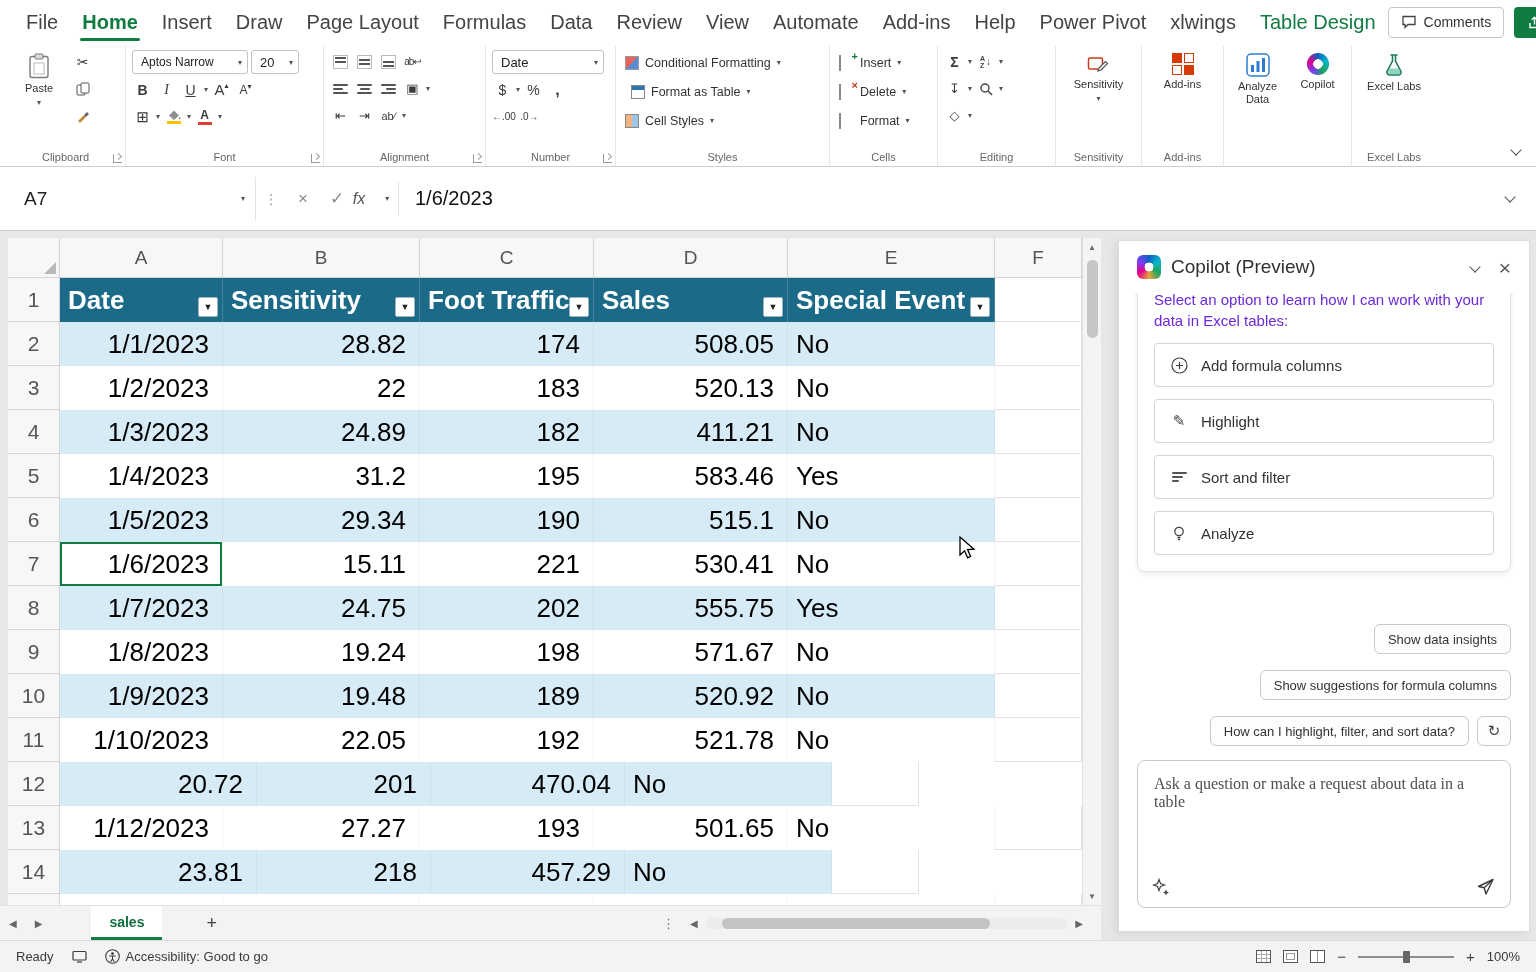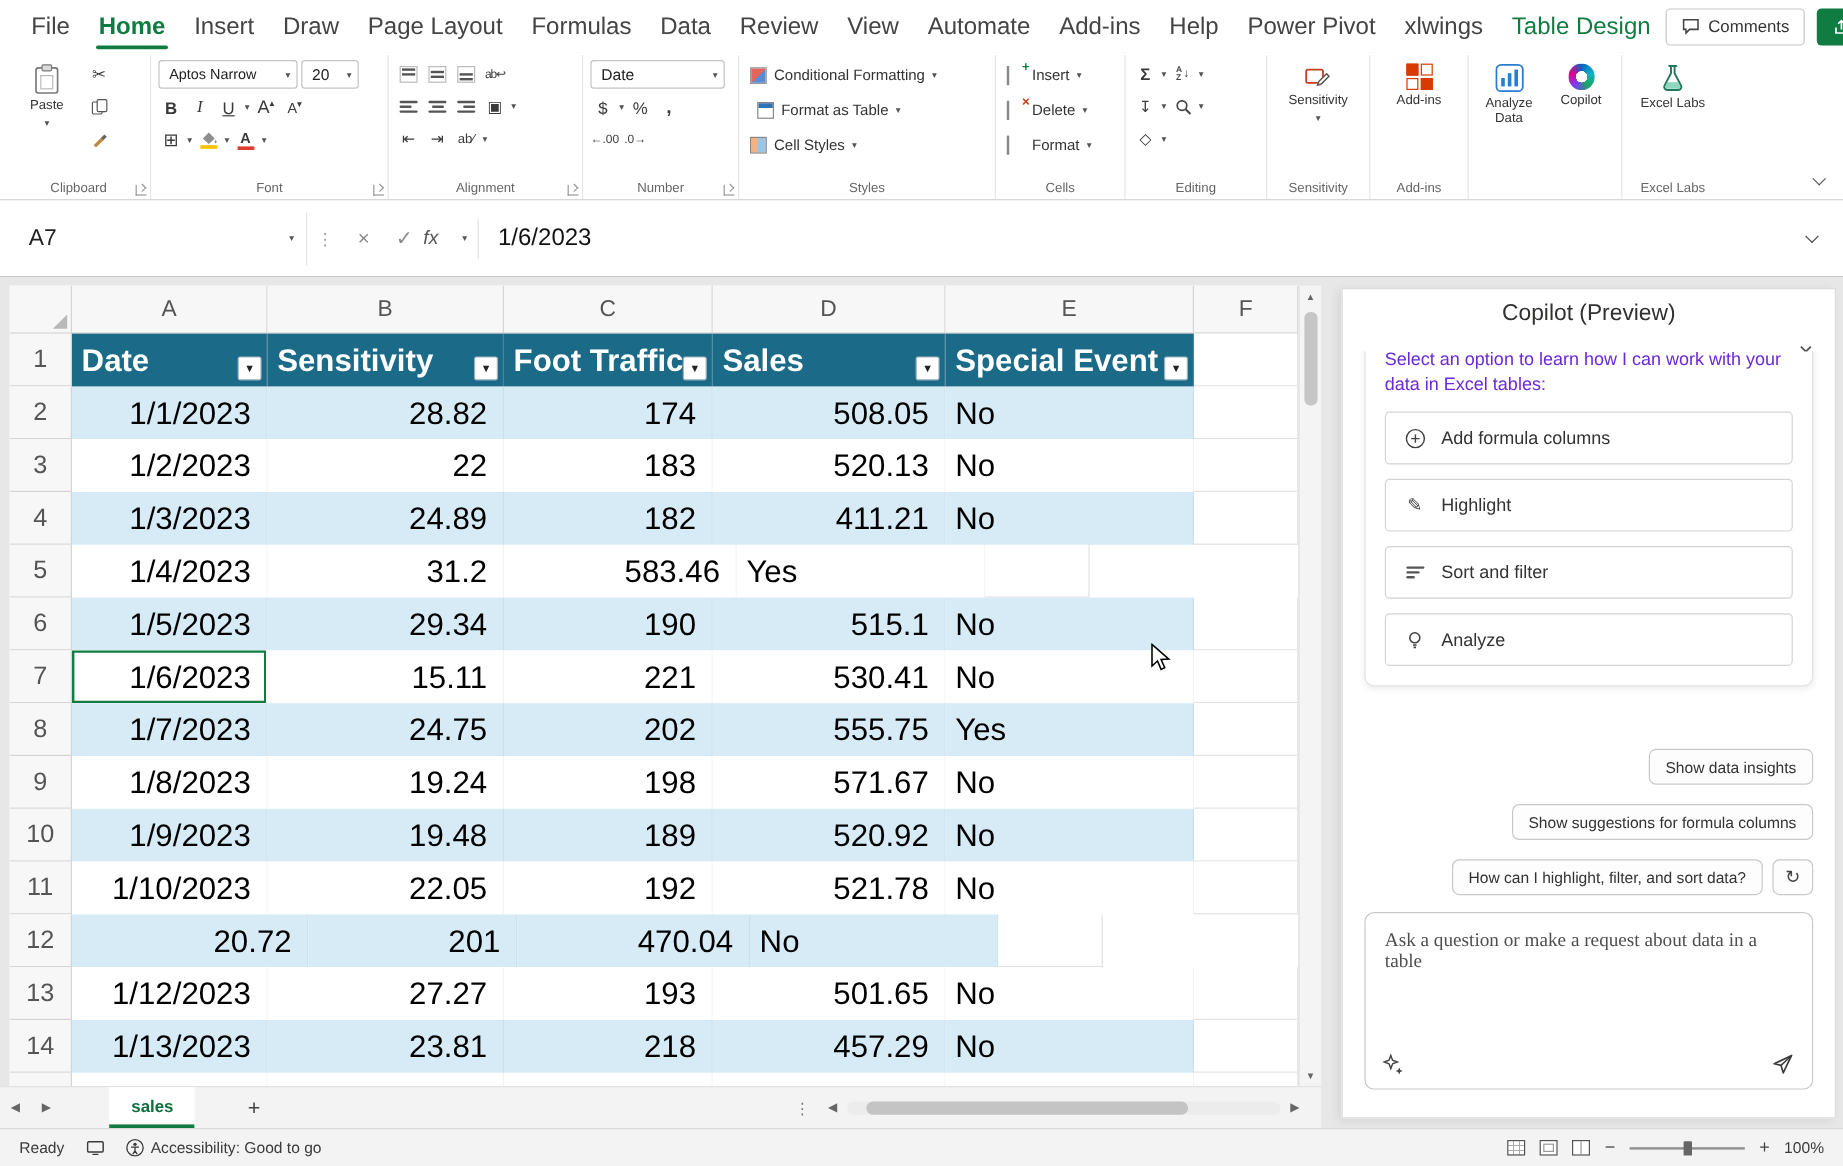--- a/index.html
+++ b/index.html
@@ -89,21 +89,21 @@
 .active-cell{box-shadow:inset 0 0 0 2px #107C41;}
 
 
 .vscroll{position:absolute;left:1082px;top:238px;width:19px;height:667px;background:#F4F4F4;border-left:1px solid #e0e0e0;display:flex;flex-direction:column;align-items:center;}
 .sarrow{font-size:8px;color:#666;height:18px;display:flex;align-items:center;}
 .vthumb{width:11px;height:78px;background:#C6C6C6;border-radius:5px;margin-top:4px;}
 .vsp{margin-top:auto;}
 
 
 .pane{position:absolute;left:1118px;top:240px;width:412px;height:692px;background:#fff;border:1px solid #ddd;box-shadow:-3px 2px 8px rgba(0,0,0,0.08);}
-.pane-head{height:52px;display:flex;align-items:center;gap:10px;padding:0 18px;flex-direction:column;}
+.pane-head{height:52px;display:flex;align-items:center;gap:10px;padding:0 18px;}
 .cp-logo{width:24px;height:24px;border-radius:6px;background:radial-gradient(circle at 50% 50%,#fff 0 26%,#0000 27%),conic-gradient(#0A64C0,#0FB5C6,#19a661,#E8A33D,#E3008C,#7A3FF2,#0A64C0);}
 .pane-title{font-size:19px;color:#323130;}
 .pane-actions{margin-left:auto;display:flex;align-items:center;gap:20px;}
 .pane-x{font-size:21px;color:#555;line-height:1;}
 .pane-scroll{position:absolute;top:52px;left:0;right:0;bottom:0;padding:0 18px;overflow:hidden;}
 .intro-card{margin-top:-21px;border:1px solid #e3e3e3;border-radius:8px;box-shadow:0 2px 6px rgba(0,0,0,0.08);padding:16px;background:#fff;}
 .intro{font-size:15px;line-height:21px;color:#6d28d9;}
 .opt{display:flex;align-items:center;gap:12px;width:100%;height:44px;border:1px solid #d4d4d4;border-radius:4px;background:#fff;font-size:15px;color:#333;padding:0 14px;font-family:"Liberation Sans",sans-serif;}
 .opt + .opt{margin-top:12px;}
 .opt:first-of-type{margin-top:12px;}
@@ -576,20 +576,21 @@
           <div class="cell col-B num">24.89</div>
           <div class="cell col-C num">182</div>
           <div class="cell col-D num">411.21</div>
           <div class="cell col-E txt">No</div>
           <div class="cell col-F fcell"></div>
         </div>
         <div class="grow">
           <div class="rownum">5</div>
           <div class="cell col-A num">1/4/2023</div>
           <div class="cell col-B num">31.2</div>
+          <div class="cell col-C num">195</div>
           <div class="cell col-D num">583.46</div>
           <div class="cell col-E txt">Yes</div>
           <div class="cell col-F fcell"></div>
         </div>
         <div class="grow band">
           <div class="rownum">6</div>
           <div class="cell col-A num">1/5/2023</div>
           <div class="cell col-B num">29.34</div>
           <div class="cell col-C num">190</div>
           <div class="cell col-D num">515.1</div>
@@ -653,21 +654,20 @@
           <div class="rownum">13</div>
           <div class="cell col-A num">1/12/2023</div>
           <div class="cell col-B num">27.27</div>
           <div class="cell col-C num">193</div>
           <div class="cell col-D num">501.65</div>
           <div class="cell col-E txt">No</div>
           <div class="cell col-F fcell"></div>
         </div>
         <div class="grow band">
           <div class="rownum">14</div>
-          <div class="cell col-A num">1/13/2023</div>
           <div class="cell col-B num">23.81</div>
           <div class="cell col-C num">218</div>
           <div class="cell col-D num">457.29</div>
           <div class="cell col-E txt">No</div>
           <div class="cell col-F fcell"></div>
         </div>
         <div class="grow">
           <div class="rownum">15</div>
           <div class="cell col-A num">1/14/2023</div>
           <div class="cell col-B num">23.31</div>

